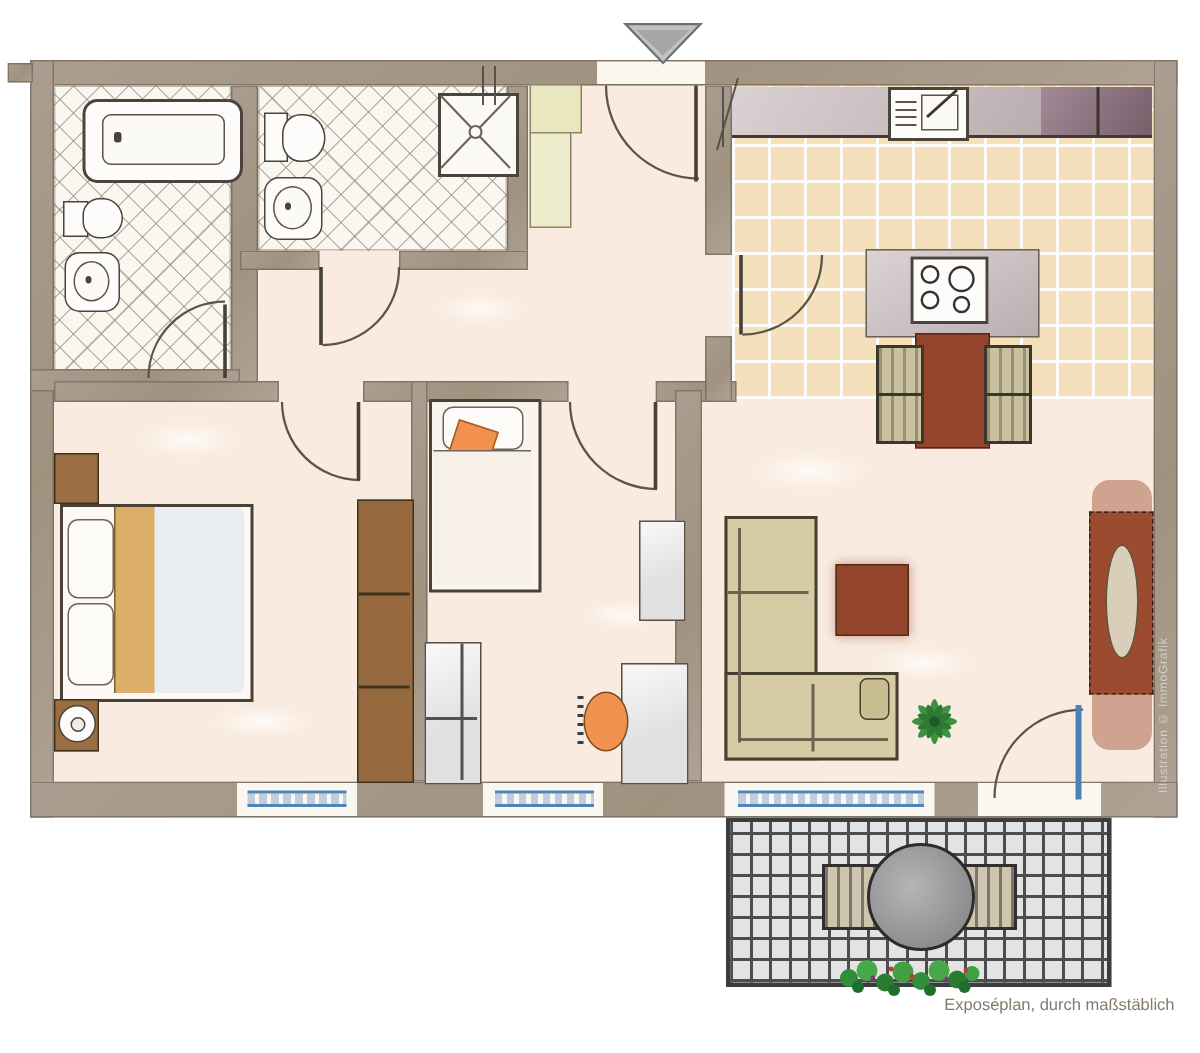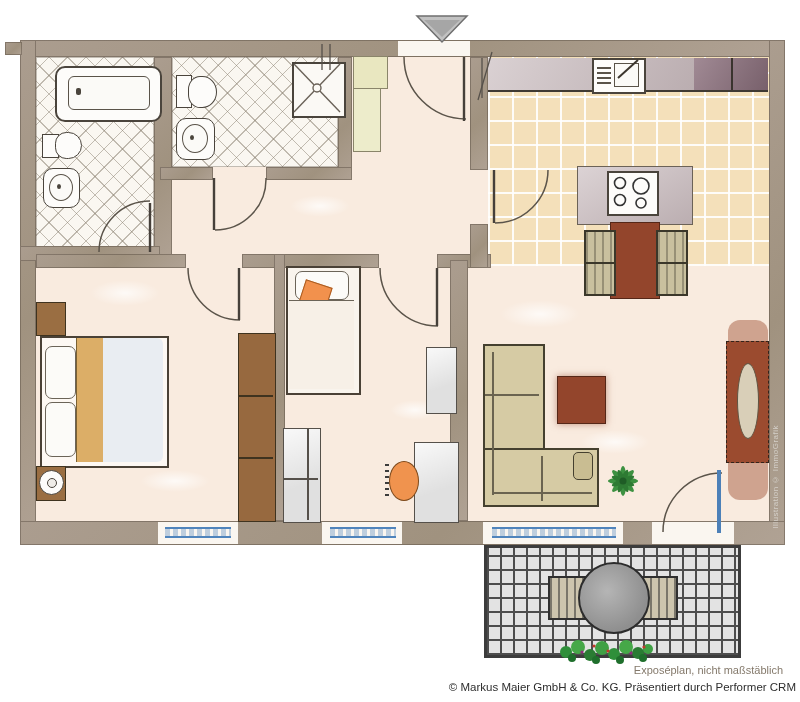--- a/index.html
+++ b/index.html
@@ -245,16 +245,15 @@
         <circle cx="643" cy="658" r="4" fill="#1f6f2c"></circle>
       <circle cx="582" cy="652" r="1.6" fill="#8e2d7a"></circle>
         <circle cx="608" cy="651" r="1.6" fill="#c0392b"></circle>
       <circle cx="631" cy="653" r="1.6" fill="#8e2d7a"></circle>
         <circle cx="594" cy="646" r="1.6" fill="#c0392b"></circle>
       <circle cx="644" cy="647" r="1.6" fill="#c0392b"></circle>
     </g>
   </svg>
 
   <div class="txt watermark">Illustration © ImmoGrafik</div>
-  <div class="txt footer-disclaimer">Exposéplan, nicht maßstäblich</div>
-  <div class="txt footer-copyright">© Markus Maier GmbH &amp; Co. KG. Präsentiert durch Performer CRM</div>
+  <div class="txt footer-disclaimer">Exposéplan, durch maßstäblich</div>
 
 </div>
 
 </body></html>

